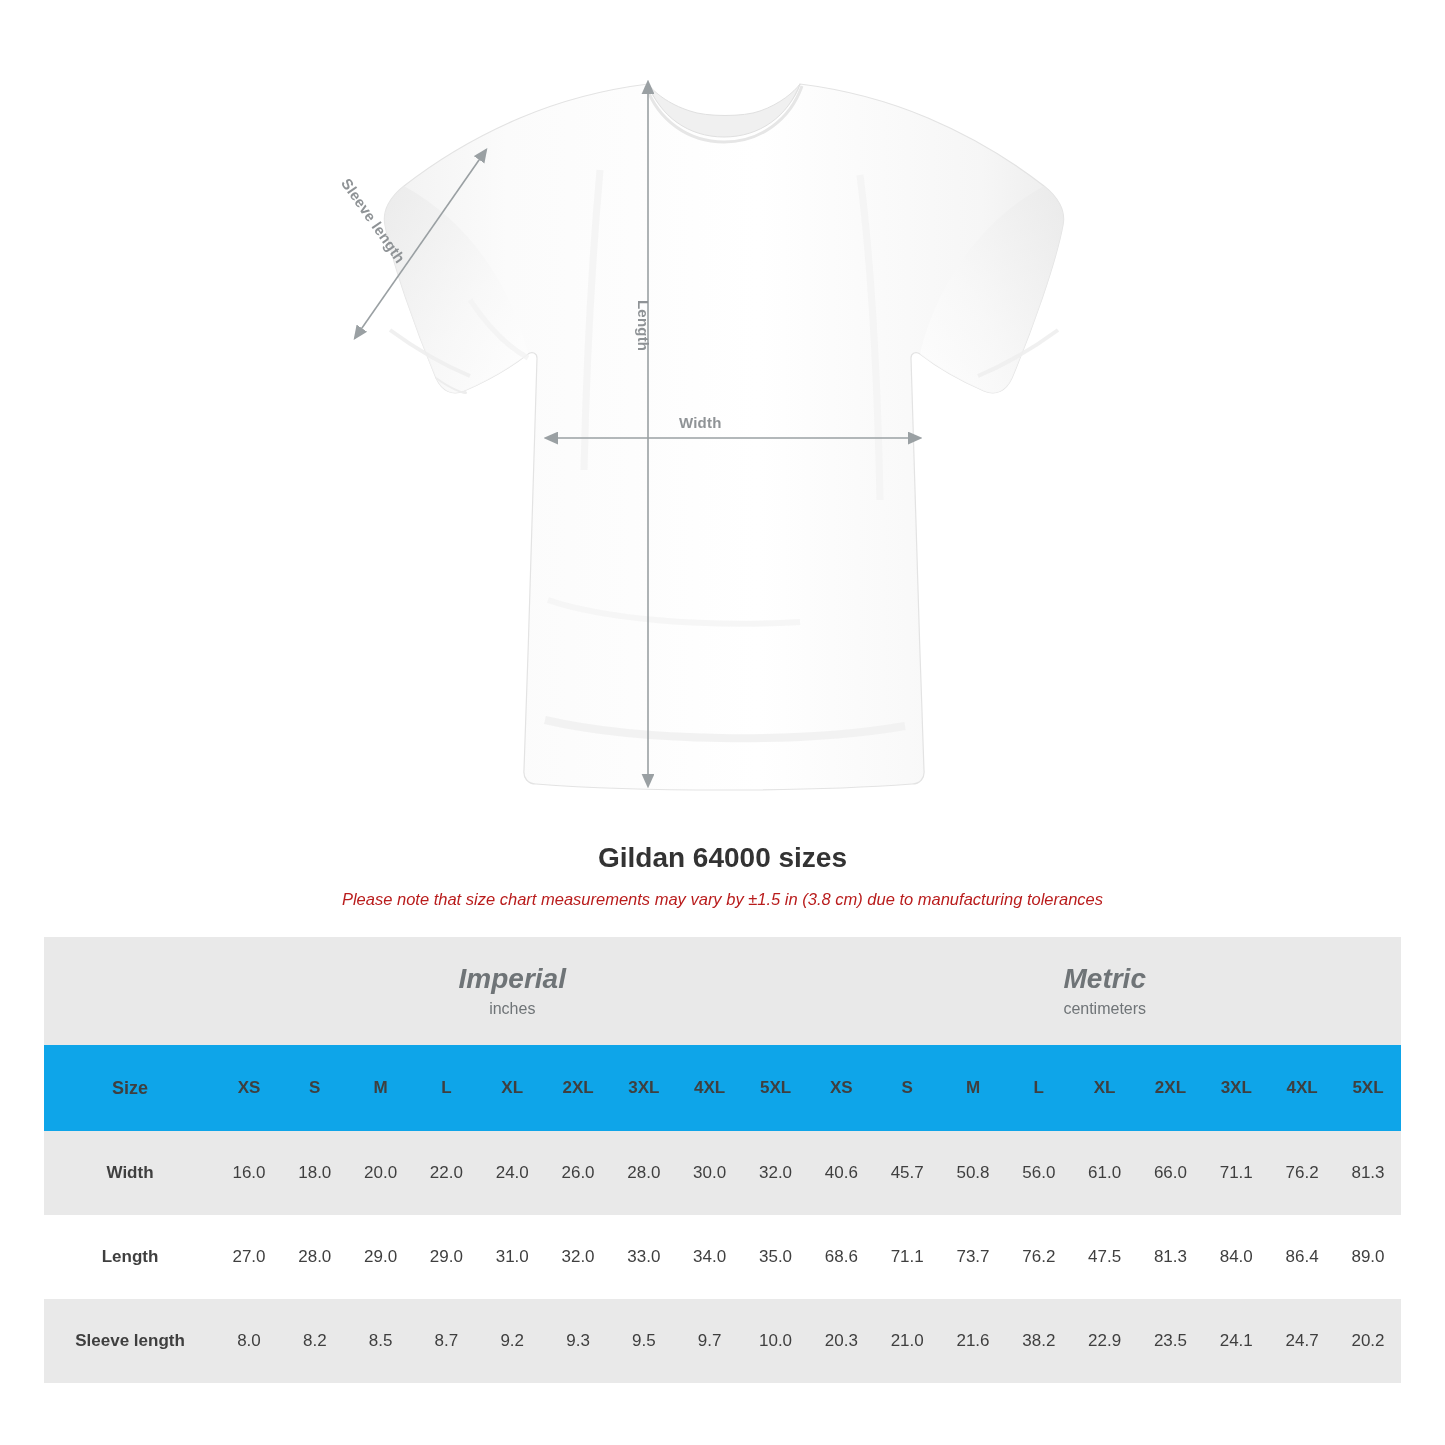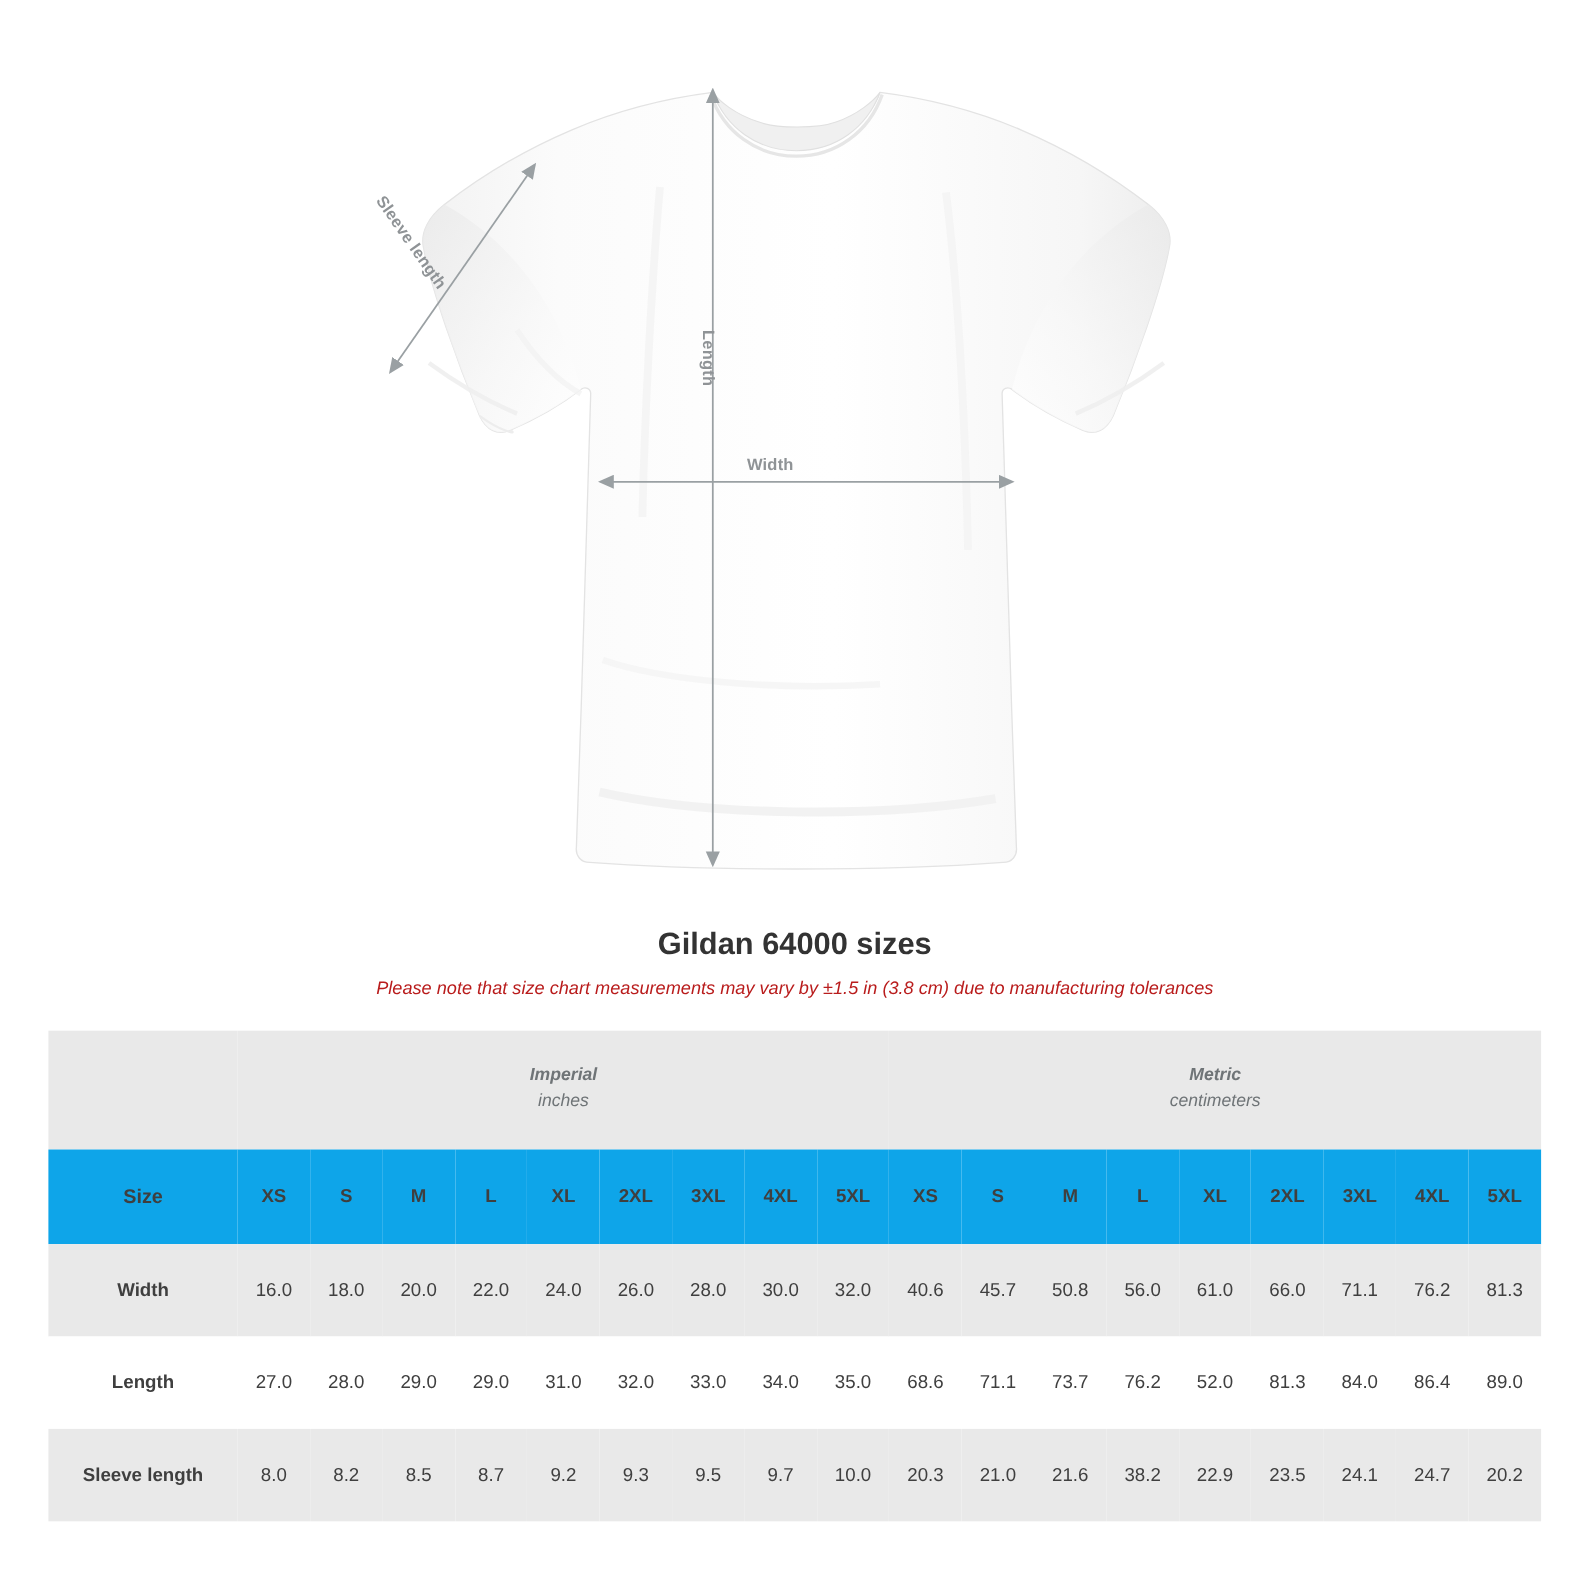--- a/index.html
+++ b/index.html
@@ -94,29 +94,28 @@
     font-size: 17px;
     color: #3f3f3f;
     border: none;
   }
   .unit-row td {
     background: #e9e9e9;
     height: 108px;
     padding: 0;
   }
   .unit-name {
-    font-size: 16px;
+    font-size: 28px;
     font-style: italic;
     font-weight: bold;
     color: #6f7477;
     line-height: 1.25;
   }
   .unit-sub {
     font-size: 16px;
-    font-style: italic;
     color: #6f7477;
     line-height: 1.6;
   }
   .head-row td {
     background: #0ea5e9;
     height: 84px;
     font-size: 18px;
     font-weight: bold;
     color: #3f3f3f;
   }
@@ -323,21 +322,21 @@
           <td>29.0</td>
           <td>31.0</td>
           <td>32.0</td>
           <td>33.0</td>
           <td>34.0</td>
           <td>35.0</td>
           <td>68.6</td>
           <td>71.1</td>
           <td>73.7</td>
           <td>76.2</td>
-          <td>52.0</td>
+          <td>47.5</td>
           <td>81.3</td>
           <td>84.0</td>
           <td>86.4</td>
           <td>89.0</td>
         </tr>
 
         <tr class="data-row shaded">
           <td class="rowlabel">Sleeve length</td>
           <td>8.0</td>
           <td>8.2</td>

